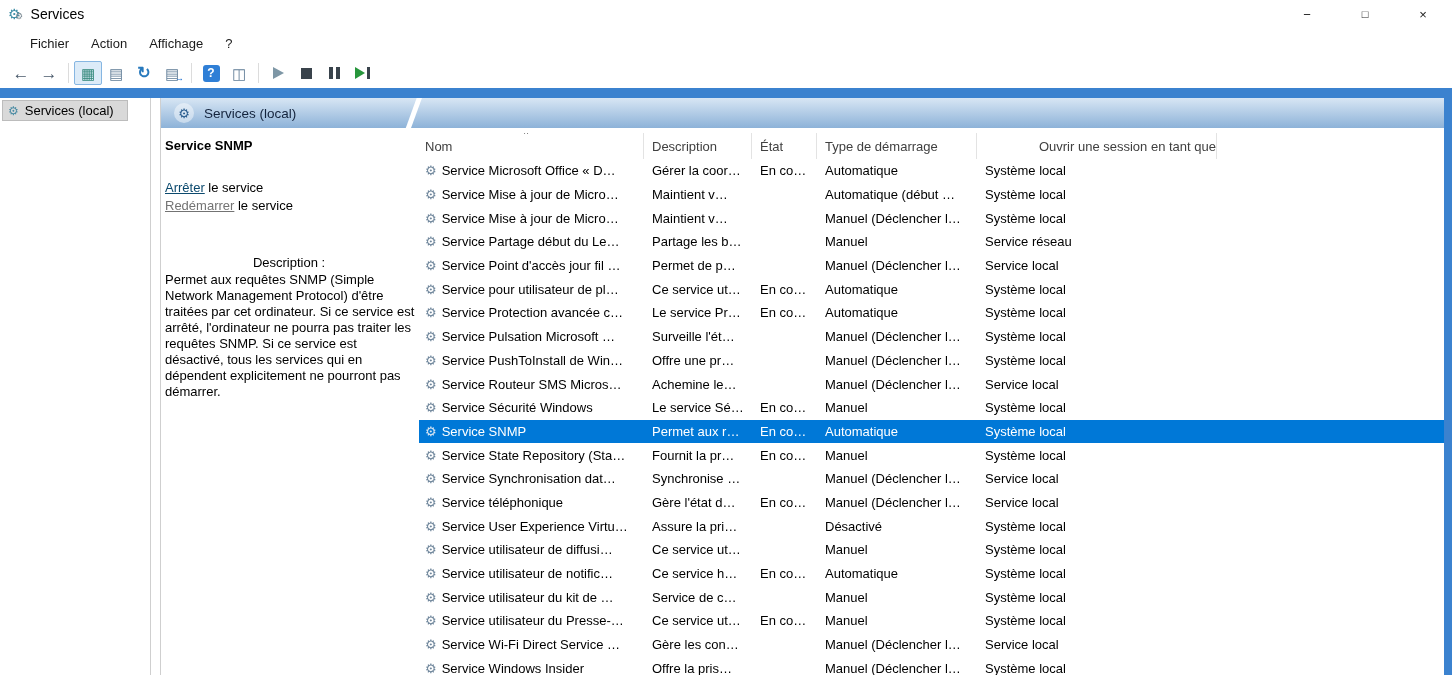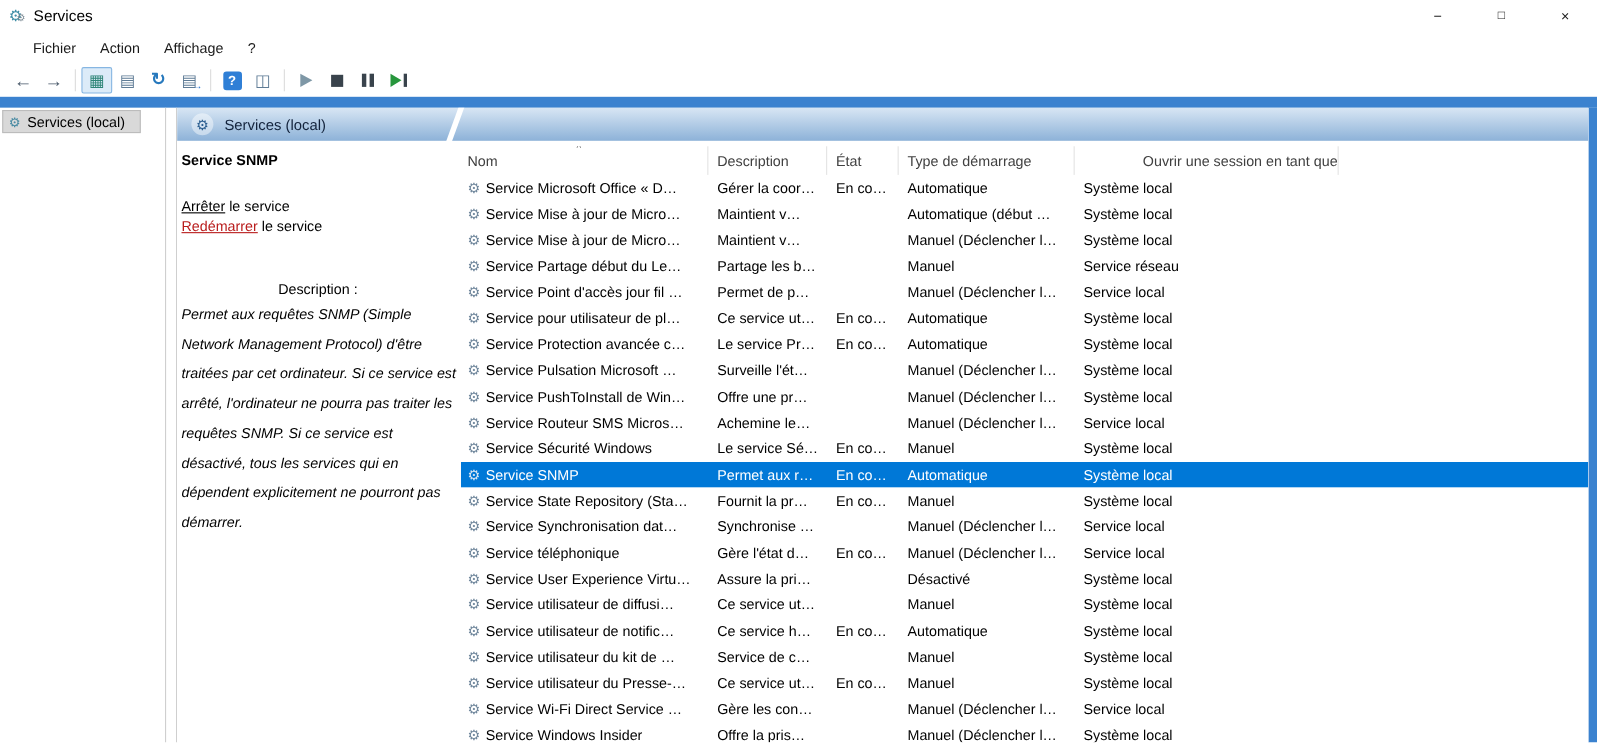--- a/index.html
+++ b/index.html
@@ -54,21 +54,21 @@
   .header-icon-circle { margin-left:13px; width:20px; height:20px; border-radius:50%; background:rgba(255,255,255,0.45); display:flex; align-items:center; justify-content:center; }
   .header-gear { font-size:13px; color:#2a5d8f; line-height:1; }
   .header-title { margin-left:10px; font-size:13.5px; color:#13233c; }
   .main-body { display:flex; flex:1; min-height:0; }
   
   .detail-panel { width:258px; padding:10px 6px 0 4px; flex:0 0 auto; }
   .detail-title { font-weight:bold; font-size:13px; }
   .detail-links { margin-top:26px; line-height:18px; }
   .detail-link { text-decoration:underline; cursor:pointer; }
   .desc-label { margin-top:40px;text-align:center; }
-  .desc-text { margin:2px 0 0 0; width:250px; line-height:27px;font-style:italic; }
+  .desc-text { margin:2px 0 0 0; width:250px; line-height:16px; }
   
   .list-panel { flex:1; position:relative; min-width:0; }
   .list-header { display:flex; height:26px; margin-top:5px; color:#404040; }
   .hcell { padding:6px 0 0 8px; border-right:1px solid #e3e3e3; height:26px; white-space:nowrap; overflow:hidden; position:relative; font-size:13px; }
   .sort-caret { position:absolute; left:105px; top:-4px; font-size:9px; color:#555; }
   .rows-viewport { position:absolute; top:31px; left:0; right:0; bottom:0; overflow:hidden; }
   .trow { display:flex; height:23.7px; align-items:center; }
   .tcell { padding-left:8px; white-space:nowrap; overflow:hidden; height:100%; display:flex; align-items:center; }
   .c0 { width:225px; padding-left:6px; }
   .c1 { width:108px; }
@@ -175,22 +175,22 @@
       </span>
       <span class="header-title">Services (local)</span>
       <span class="header-slash"></span>
     </div>
 
     <div class="main-body">
 
       <div class="detail-panel">
         <div class="detail-title">Service SNMP</div>
         <div class="detail-links">
-          <div><span class="detail-link" style="color: #000000;">Arrêter</span><span> le service</span></div>
-          <div><span class="detail-link" style="color: #b91c1c;">Redémarrer</span><span> le service</span></div>
+          <div><span class="detail-link" style="color: #0c4a6e;">Arrêter</span><span> le service</span></div>
+          <div><span class="detail-link" style="color: #737373;">Redémarrer</span><span> le service</span></div>
         </div>
         <div class="desc-label">Description :</div>
         <p class="desc-text">Permet aux requêtes SNMP (Simple Network Management Protocol) d'être traitées par cet ordinateur. Si ce service est arrêté, l'ordinateur ne pourra pas traiter les requêtes SNMP. Si ce service est désactivé, tous les services qui en dépendent explicitement ne pourront pas démarrer.</p>
       </div>
 
       <div class="list-panel">
         <div class="list-header">
           <div class="hcell c0">
             <span>Nom</span>
             <span class="sort-caret">^</span>

